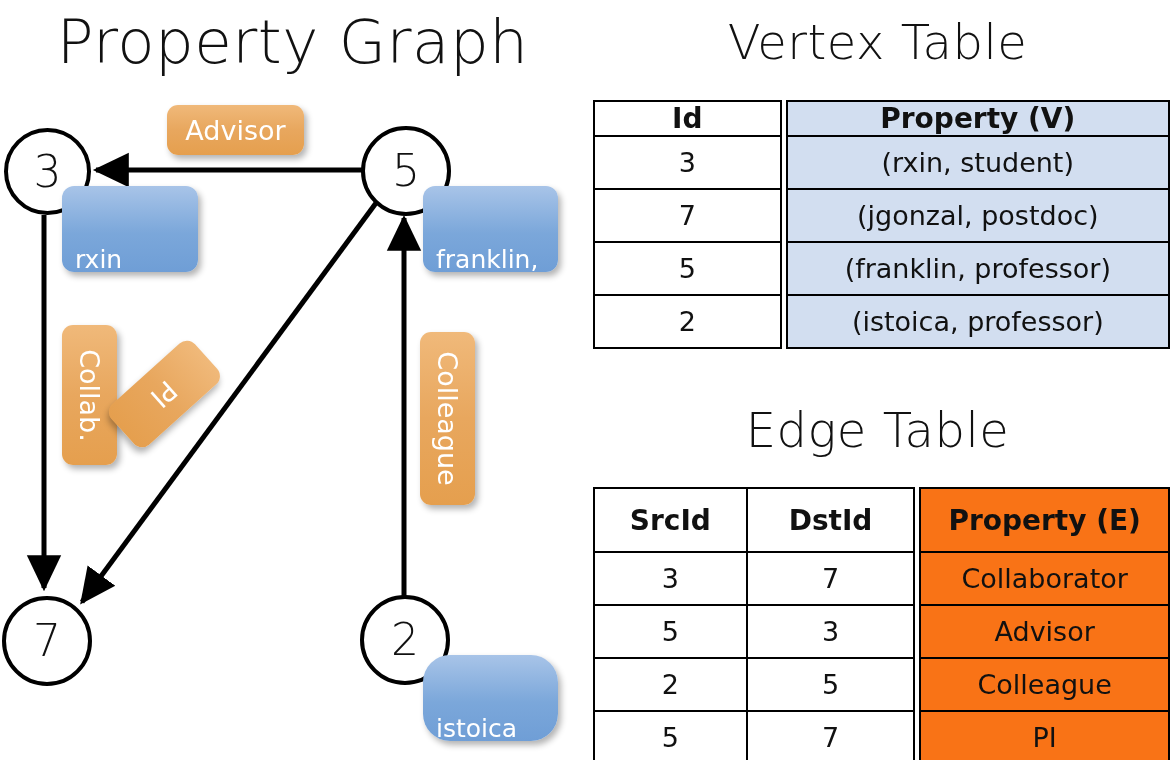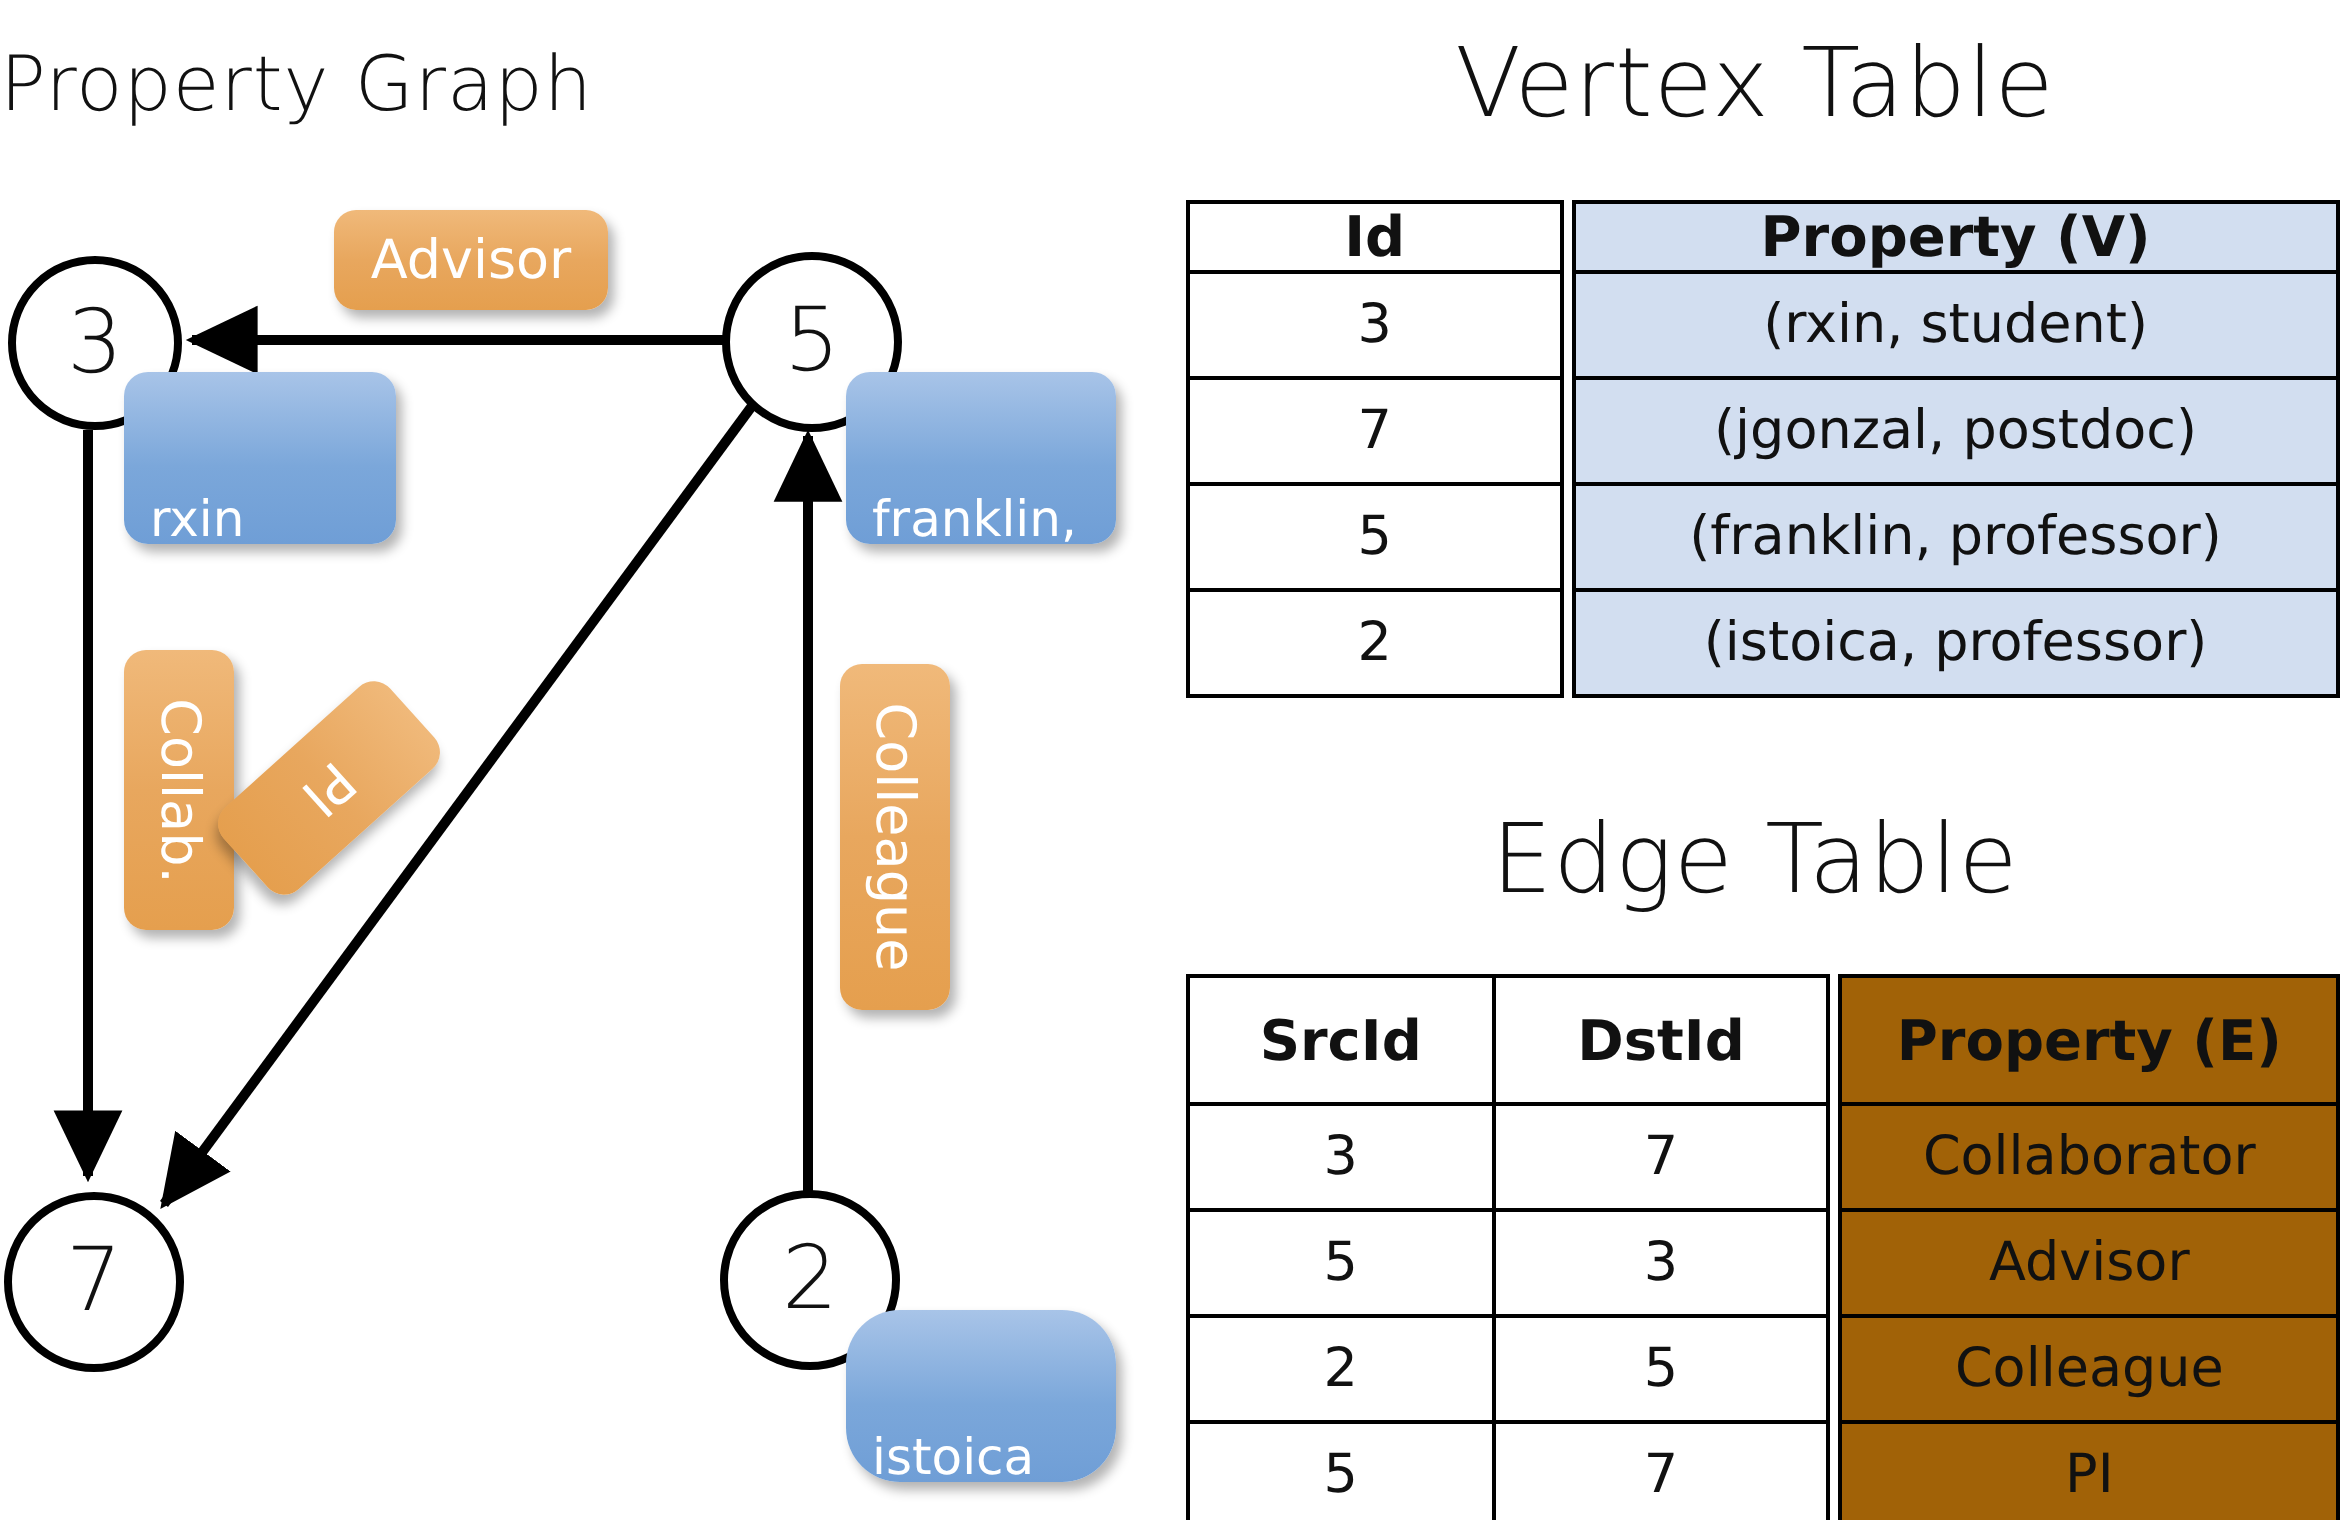--- a/index.html
+++ b/index.html
@@ -23,22 +23,22 @@
   
   .slide-title {
     font-family: "DejaVu Sans", sans-serif;
     font-weight: 300;
     color: #111111;
     white-space: nowrap;
     letter-spacing: 0.5px;
   }
   #title-property-graph {
     left: 0; top: 12px; width: 585px;
-    text-align: left;
-    font-size: 38px;
+    text-align: center;
+    font-size: 61px;
     line-height: 60px;
   }
   #title-vertex-table {
     left: 585px; top: 12px; width: 585px;
     text-align: center;
     font-size: 48px;
     line-height: 60px;
   }
   #title-edge-table {
     left: 585px; top: 400px; width: 585px;
@@ -124,21 +124,21 @@
     font-weight: normal;
     font-size: 27px;
     color: #111;
     padding: 0;
   }
   table.data-table th {
     font-weight: bold;
     font-size: 28px;
   }
   .cell-blue { background: #d2def0; margin-top: 46px; }
-  .cell-orange { background: #a16207; }
+  .cell-orange { background: #f97316; }
   .spacer-col { border: none !important; background: transparent !important; width: 4px; }
 
   #vertex-table { left: 593px; top: 100px; }
   #edge-table   { left: 593px; top: 487px; }
 </style>
 </head>
 <body>
 
 <div class="abs slide-title" id="title-property-graph">Property Graph</div>
 

